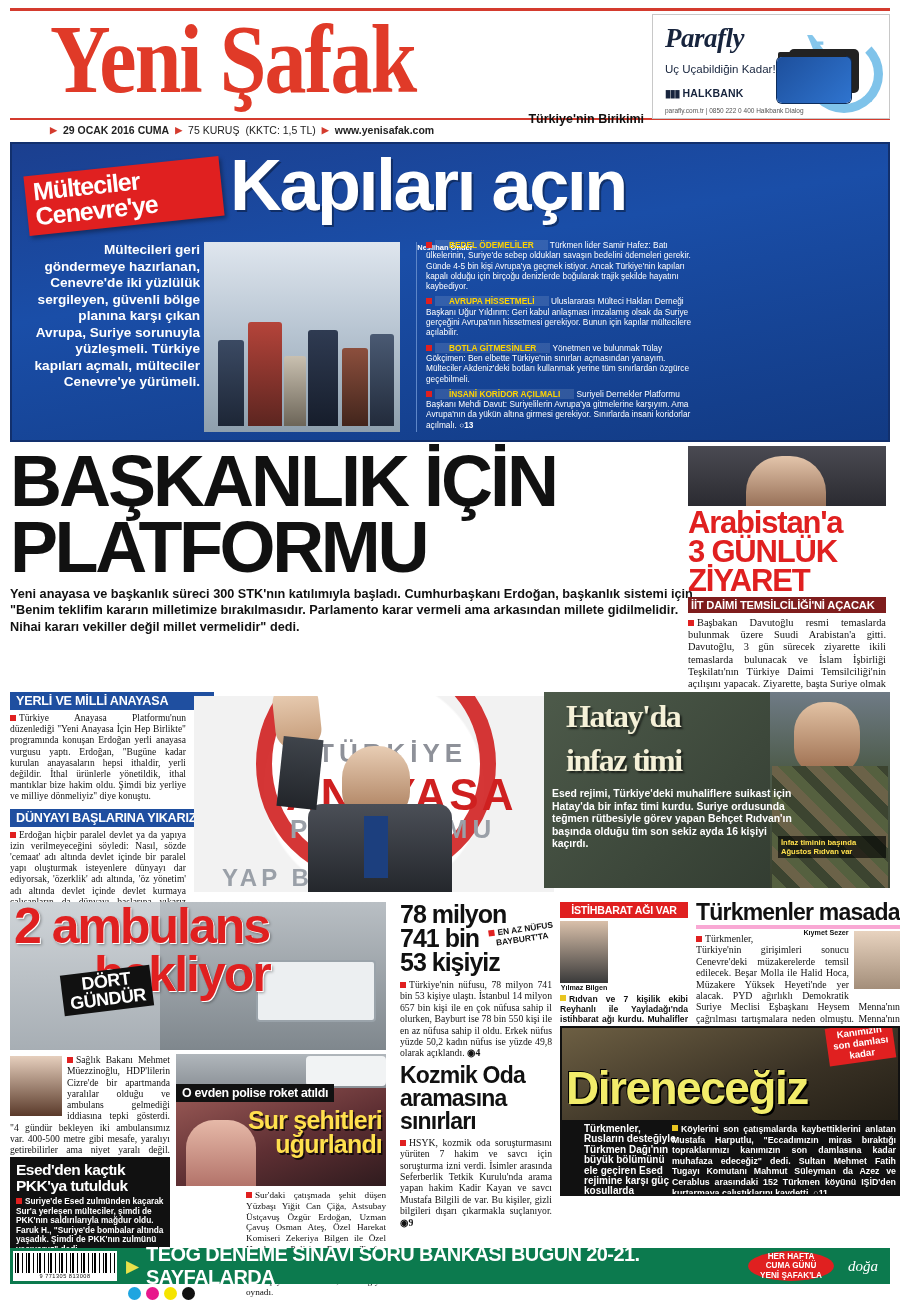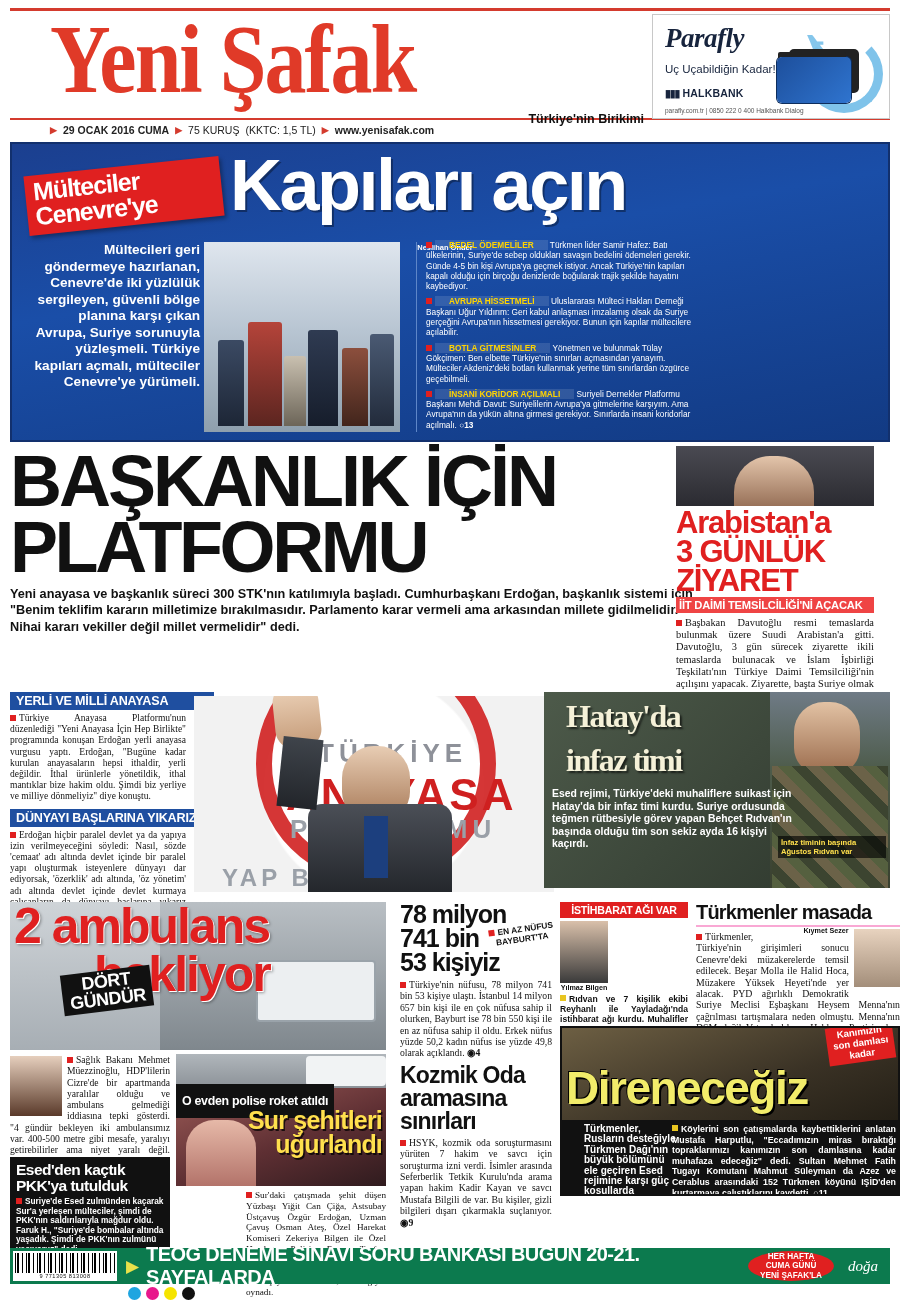--- a/index.html
+++ b/index.html
@@ -107,31 +107,31 @@
   .ref-head {
     font-weight:bold; font-size:72px; line-height:66px; letter-spacing:-3px;
     color:#111; width:690px;
   }
   .ref-head .l2 { letter-spacing:-3.4px; }
   .ref-sub {
     width:690px; margin-top:6px;
     font-size:12.7px; line-height:16.4px; font-weight:bold; color:#111;
   }
   
-  .saudi { position:absolute; right:16px; top:-2px; width:198px; }
+  .saudi { position:absolute; right:4px; top:-2px; width:198px; }
   .saudi-photo {
     height:60px; background:linear-gradient(180deg,#4a4a52,#2b2b31);
     position:relative; overflow:hidden;
   }
   .saudi-head {
     color:#e02020; font-weight:bold; font-size:31px; line-height:29px;
     letter-spacing:-1.2px; margin-top:2px;
   }
   .saudi-strip {
-    background:#ef4444; color:#fff; font-weight:bold; font-size:11.2px;
+    background:#7f1d1d; color:#fff; font-weight:bold; font-size:11.2px;
     padding:2px 3px; margin-top:2px; letter-spacing:-.2px;
   }
   .saudi-body {
     font-family:"Liberation Serif", serif; font-size:10.4px; line-height:12.2px;
     margin-top:4px; text-align:justify;
   }
 
   
   .mid { position:relative; margin-top:6px; height:205px; }
   .blue-bar {
@@ -207,21 +207,21 @@
     background:linear-gradient(180deg,#e6cfbd,#5a3a2a); }
   .amb-body { font-family:"Liberation Serif", serif; font-size:9.6px; line-height:11.3px; text-align:justify; }
   .esed-box { position:absolute; left:0; top:255px; width:160px; background:#111; color:#fff; padding:5px 6px 6px 6px; }
   .esed-title { font-weight:bold; font-size:15.5px; line-height:15.5px; letter-spacing:-.5px; text-align:left; }
   .esed-body { font-size:8.3px; line-height:9.6px; margin-top:4px; font-weight:bold; }
 
   
   .roket { position:absolute; left:166px; top:152px; width:210px; height:132px;
     background:linear-gradient(180deg,#8f959b,#6d7278); overflow:hidden; }
   .roket-strip { position:absolute; left:0; top:30px; background:#111; color:#fff;
-    font-weight:bold; font-size:12.4px; padding:10px 6px; letter-spacing:-.3px; }
+    font-weight:bold; font-size:12.4px; padding:2px 6px; letter-spacing:-.3px; }
   .sur-title { position:absolute; right:4px; top:54px; color:#ffe04d; font-weight:bold;
     font-size:25px; line-height:24px; letter-spacing:-.8px; text-align:right;
     text-shadow:1.5px 1.5px 0 rgba(0,0,0,.75); }
   .sur-body { position:absolute; left:236px; top:288px; width:140px;
     font-family:"Liberation Serif", serif; font-size:9.2px; line-height:10.8px; text-align:justify; }
 
   
   .nufus { position:absolute; left:390px; top:0; width:152px; }
   .nufus-title { font-weight:bold; font-size:25px; line-height:24px; letter-spacing:-1px; }
   .nufus-tag {
@@ -234,21 +234,21 @@
   .kozmik-body { font-family:"Liberation Serif", serif; font-size:9.7px; line-height:11.4px; margin-top:4px; text-align:justify; }
 
   
   .isti { position:absolute; left:550px; top:0; width:128px; }
   .isti-bar { background:#e02020; color:#fff; font-weight:bold; font-size:10.6px; padding:2px 4px; text-align:center; letter-spacing:-.2px;}
   .isti-face { float:left; width:48px; height:62px; margin:3px 4px 1px 0; background:linear-gradient(180deg,#d9c0aa,#3a3a3a); }
   .isti-name { font-size:7.2px; font-weight:bold; line-height:8px; text-align:center; width:48px; }
   .isti-body { font-size:8.6px; line-height:10.2px; font-weight:bold; text-align:justify; margin-top:2px; }
 
   .turk { position:absolute; left:686px; top:0; width:204px; }
-  .turk-title { font-weight:bold; font-size:20px; line-height:21px; letter-spacing:-.8px; border-bottom:2px solid #f9a8d4; padding-bottom:2px;}
+  .turk-title { font-weight:bold; font-size:23px; line-height:21px; letter-spacing:-.8px; border-bottom:4px solid #f9a8d4; padding-bottom:2px;}
   .turk-face { float:right; width:46px; height:58px; margin:2px 0 2px 5px; background:linear-gradient(180deg,#e8d3bf,#a38e7a); }
   .turk-name { font-size:7.2px; font-weight:bold; line-height:8px; text-align:center; width:46px; float:right; margin-left:5px;}
   .turk-body { font-family:"Liberation Serif", serif; font-size:9.8px; line-height:11.4px; text-align:justify; margin-top:4px; }
 
   
   .diren { position:absolute; left:550px; top:124px; width:340px; height:170px;
     border:2px solid #111; background:#111; overflow:hidden; }
   .diren-photo { position:absolute; left:0; top:0; right:0; height:92px;
     background:linear-gradient(160deg,#6d5f43,#3a3225 60%,#241f16); }
   .diren-title {

